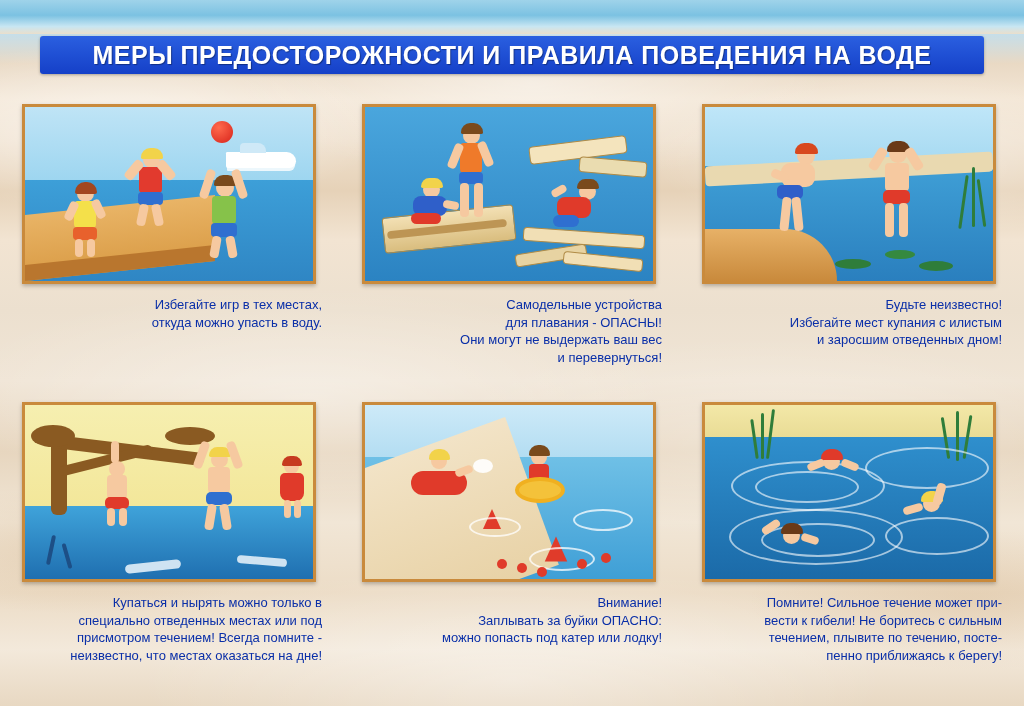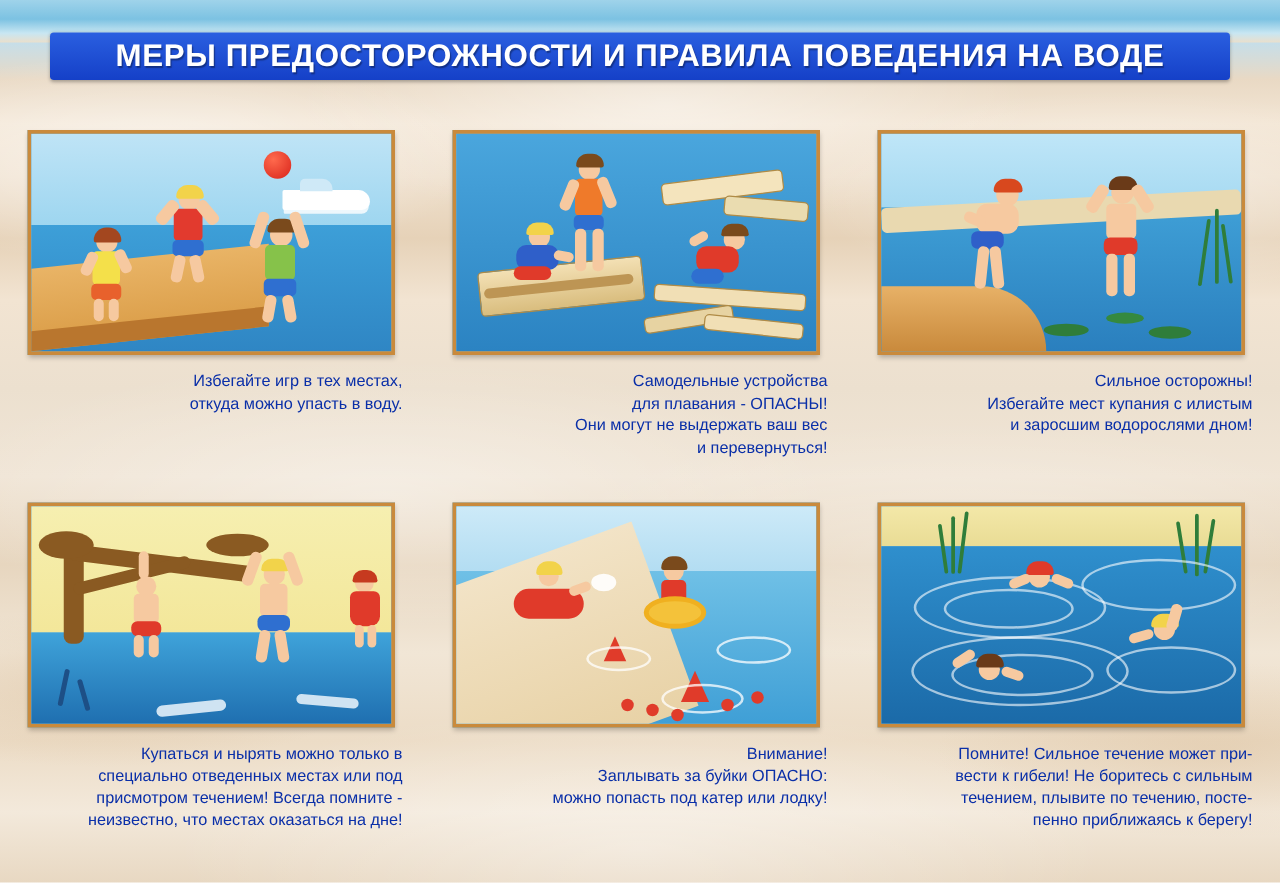--- a/index.html
+++ b/index.html
@@ -53,21 +53,21 @@
   
   .sea-strip {
     position: absolute;
     top: 0; left: 0;
     width: 1024px;
     height: 34px;
     background: linear-gradient(180deg, #9fd3ea 0%, #7cc2e2 45%, #c8e6f2 78%, #eadfcc 100%);
   }
   .title-bar {
     position: absolute;
-    top: 26px;
+    top: 36px;
     left: 40px;
     width: 944px;
     height: 38px;
     background: #1c4fd8;
     background: linear-gradient(180deg,#2a5fe0 0%, #1540c8 100%);
     border-radius: 3px;
     display: flex;
     align-items: center;
     justify-content: center;
     box-shadow: 0 1px 3px rgba(0,0,0,0.3);
@@ -315,23 +315,23 @@
             <div class="shape" style="left:14px; top:0; width:23px; height:11px; background:#6a3a18; border-radius:10px 10px 2px 2px;"></div>
             <div class="torso" style="left:12px; top:22px; width:24px; height:28px; background:#f6c9a0;"></div>
             <div class="limb" style="left:0px; top:6px; width:10px; height:24px; background:#f6c9a0; transform:rotate(32deg);"></div>
             <div class="limb" style="left:36px; top:6px; width:10px; height:24px; background:#f6c9a0; transform:rotate(-32deg);"></div>
             <div class="shape" style="left:10px; top:49px; width:27px; height:14px; background:#e03a2a; border-radius:5px;"></div>
             <div class="limb" style="left:12px; top:62px; width:9px; height:34px; background:#f6c9a0;"></div>
             <div class="limb" style="left:26px; top:62px; width:9px; height:34px; background:#f6c9a0;"></div>
           </div>
         </div>
         <div class="caption">
-          <span class="line">Сильное осторожны!</span>
+          <span class="line">Будьте неизвестно!</span>
           <span class="line">Избегайте мест купания с илистым</span>
-          <span class="line">и заросшим водорослями дном!</span>
+          <span class="line">и заросшим отведенных дном!</span>
         </div>
       </div>
     </div>
 
     <div class="row row2">
 
       <div class="cell">
         <div class="panel">
           <div class="sky p4-sky"></div>
           <div class="water p4-water"></div>

